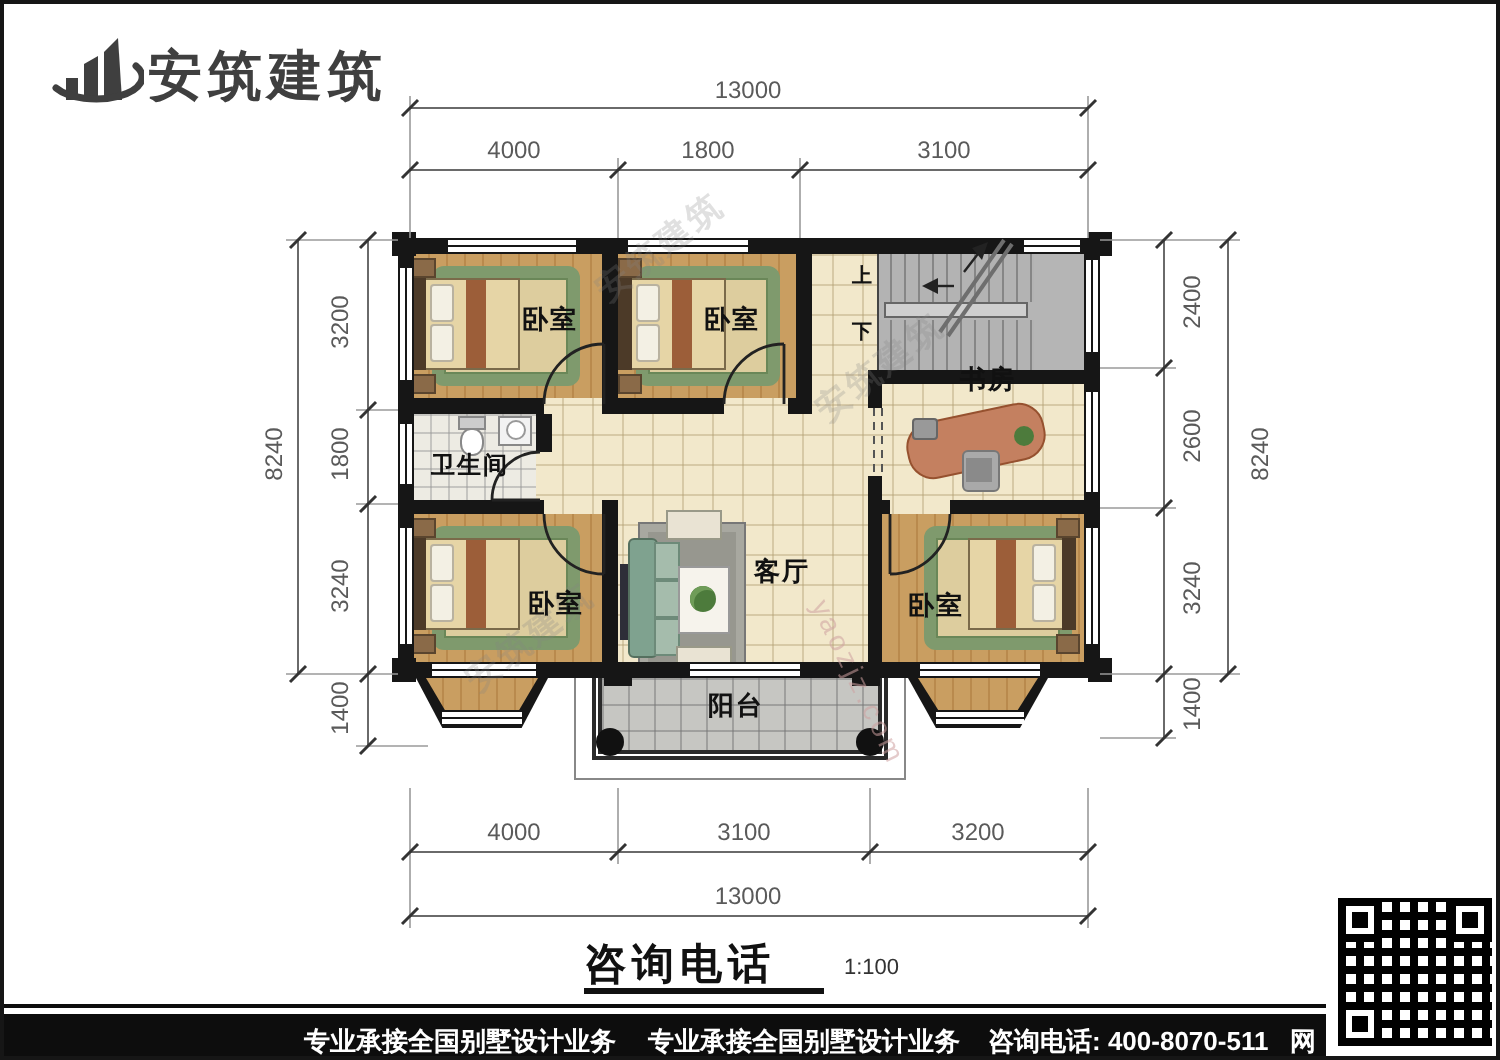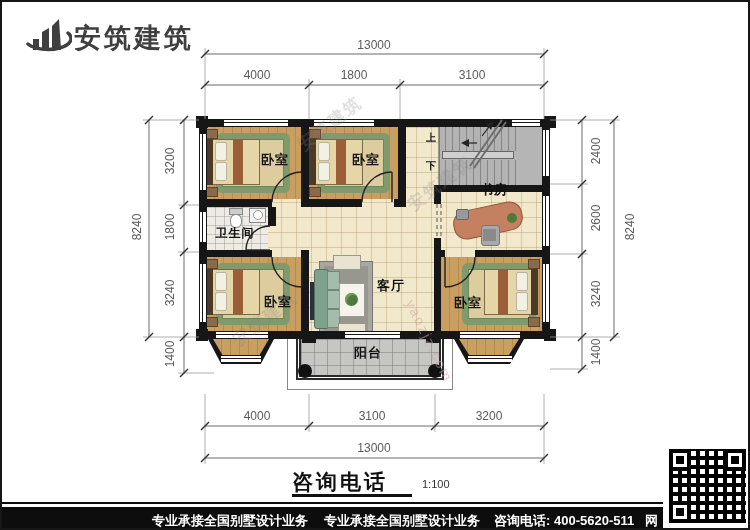--- a/index.html
+++ b/index.html
@@ -343,21 +343,21 @@
   <div class="dim dim-v" style="left:606px;top:218px;">8240</div>
 
   <div class="title-text">咨询电话</div>
   <div class="title-rule"></div>
   <div class="title-scale">1:100</div>
 
   <div class="footer-line"></div>
   <div class="footer-bar">
     <span style="left:150px;">专业承接全国别墅设计业务</span>
     <span style="left:322px;">专业承接全国别墅设计业务</span>
-    <span style="left:492px;">咨询电话: 400-5620-511</span>
+    <span style="left:492px;">咨询电话: 400-8070-511</span>
     <span style="left:643px;">网</span>
   </div>
 
   <div class="qr">
     <div class="qr-inner"></div>
     <div class="qr-f" style="left:6px;top:6px;">
         <i></i>
       </div>
     <div class="qr-f" style="right:6px;top:6px;">
         <i></i>

